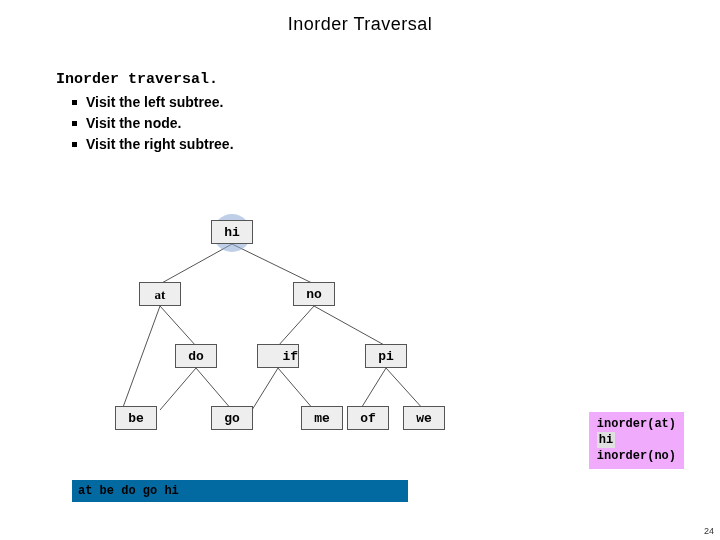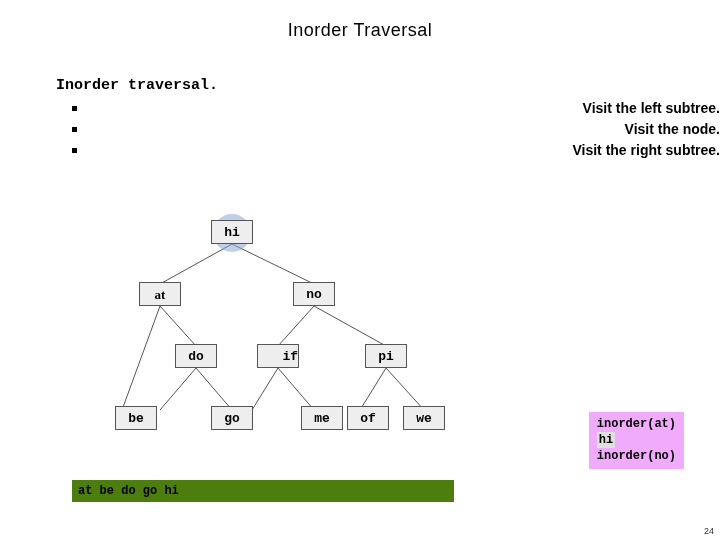--- a/index.html
+++ b/index.html
@@ -8,38 +8,37 @@
     width: 720px;
     height: 540px;
     background: #fff;
     font-family: Verdana, Geneva, sans-serif;
     color: #000;
     position: relative;
   }
   .slide-title {
     text-align: center;
     font-size: 18px;
-    padding-top: 20px;
+    padding-top: 14px;
     letter-spacing: 0.5px;
   }
   .content {
     padding: 34px 0 0 56px;
     font-size: 14px;
     line-height: 1.5;
   }
   .heading {
     font-family: "Courier New", Courier, monospace;
     font-weight: bold;
     font-size: 15px;
   }
   ul.bullets {
     margin: 0 0 0 16px;
     padding: 0;
     list-style: none;
-    text-align: right;
   }
   ul.bullets li {
     position: relative;
     padding-left: 14px;
     font-weight: bold;
     font-size: 14px;
   }
   ul.bullets li::before {
     content: "";
     position: absolute;
@@ -102,23 +101,23 @@
   .code-hl {
     background: #e0e0e0;
     display: inline-block;
     padding: 0 2px;
   }
 
   .output-bar {
     position: absolute;
     left: 72px;
     top: 480px;
-    width: 382px;
+    width: 336px;
     height: 22px;
-    background: #4d7c0f;
+    background: #0369a1;
     font-family: "Courier New", Courier, monospace;
     font-weight: bold;
     font-size: 12px;
     line-height: 22px;
     padding-left: 6px;
     box-sizing: border-box;
   }
 
   .page-num {
     position: absolute;

